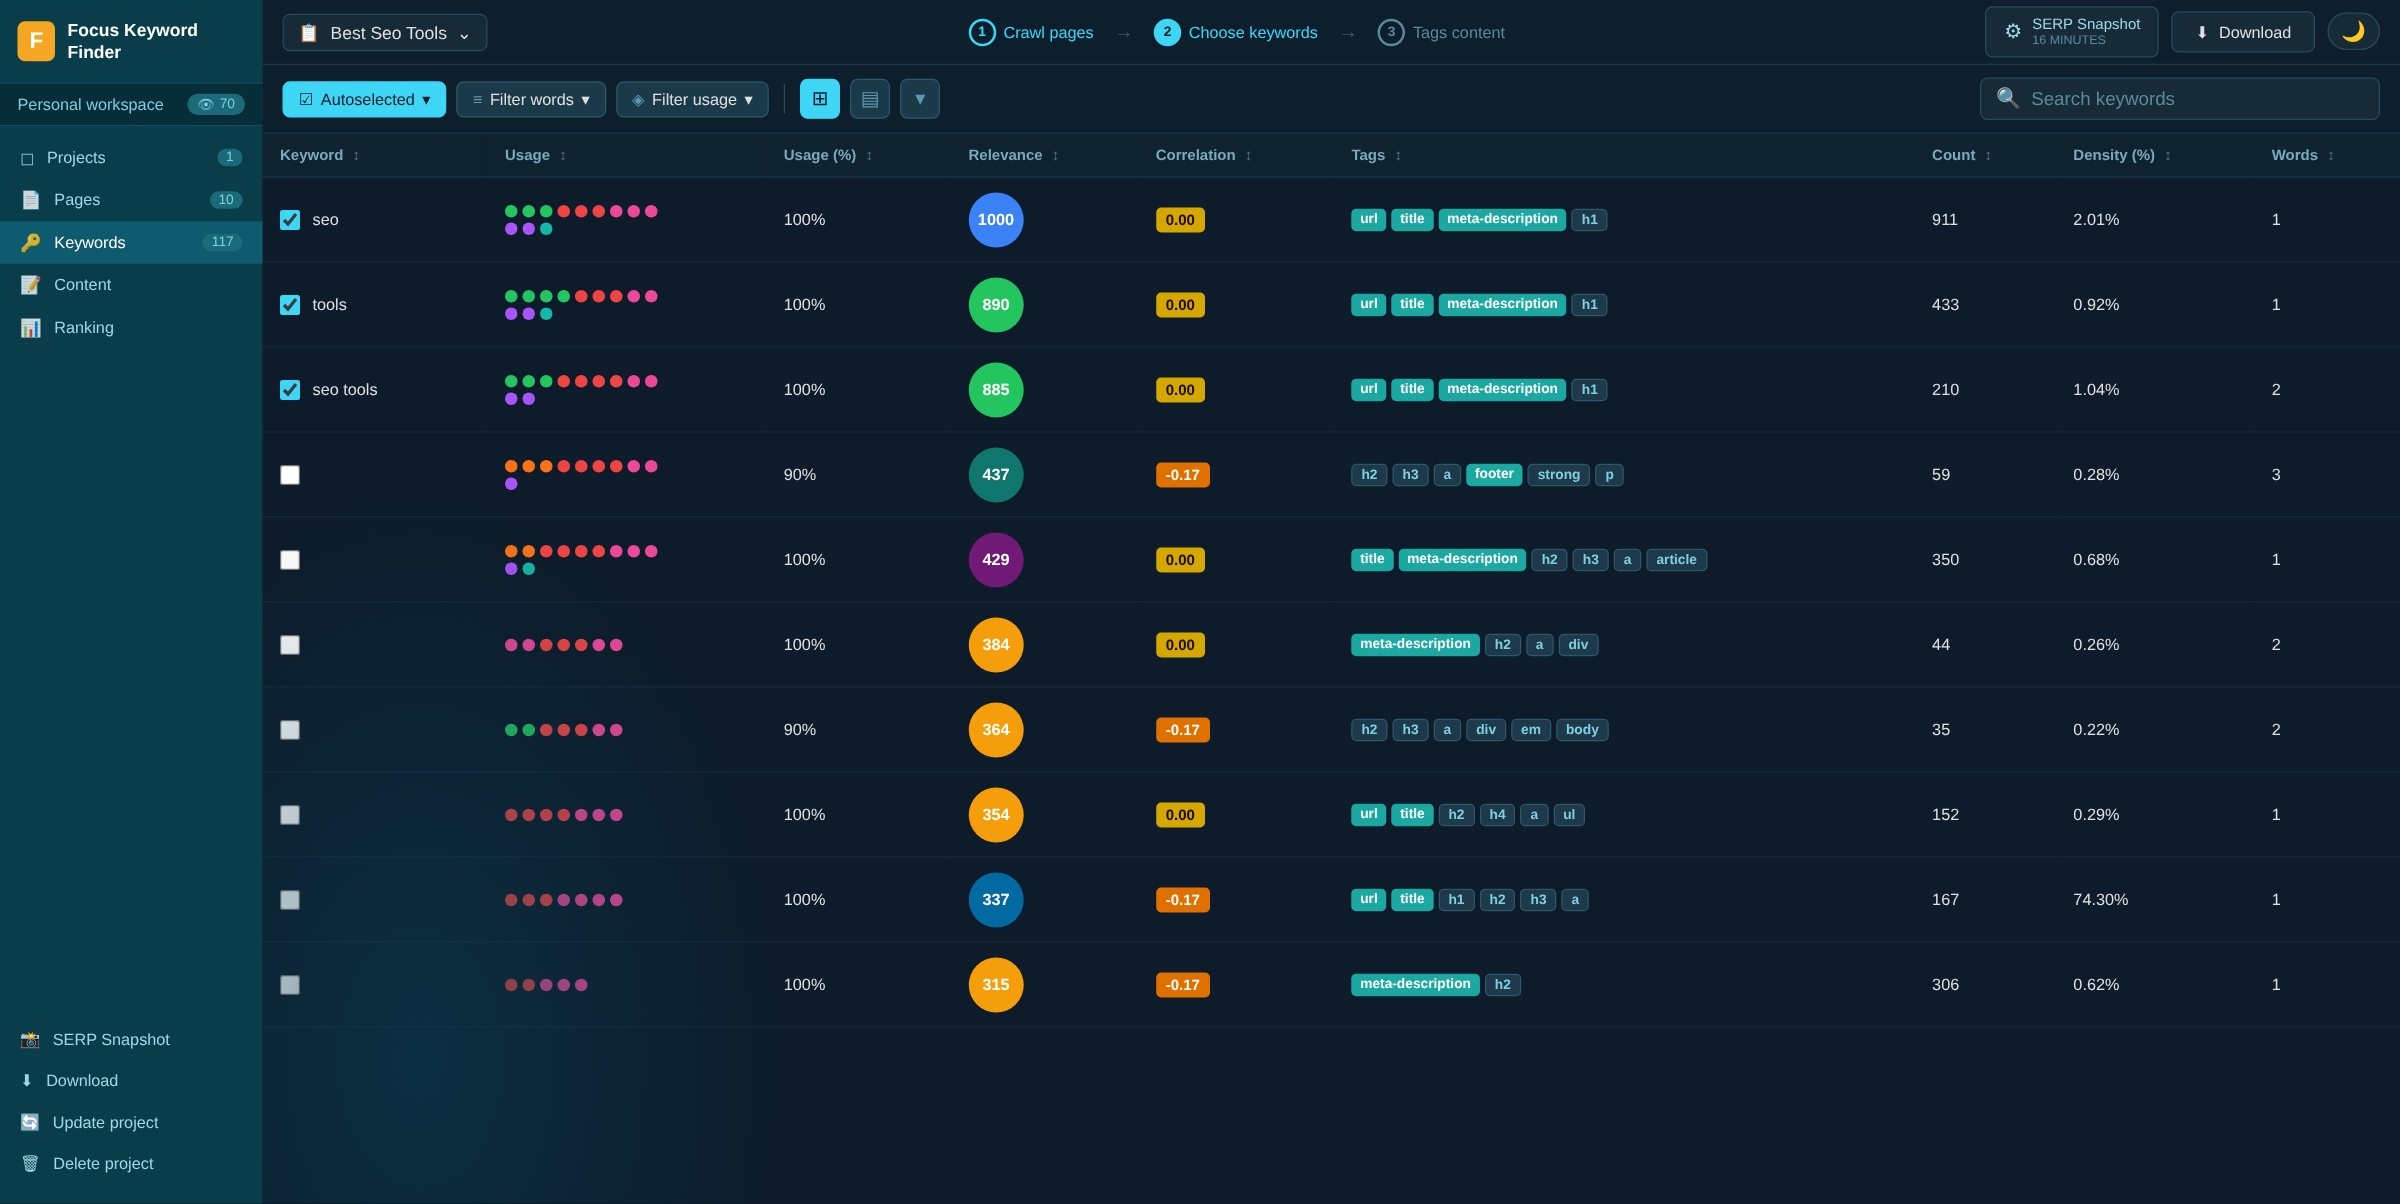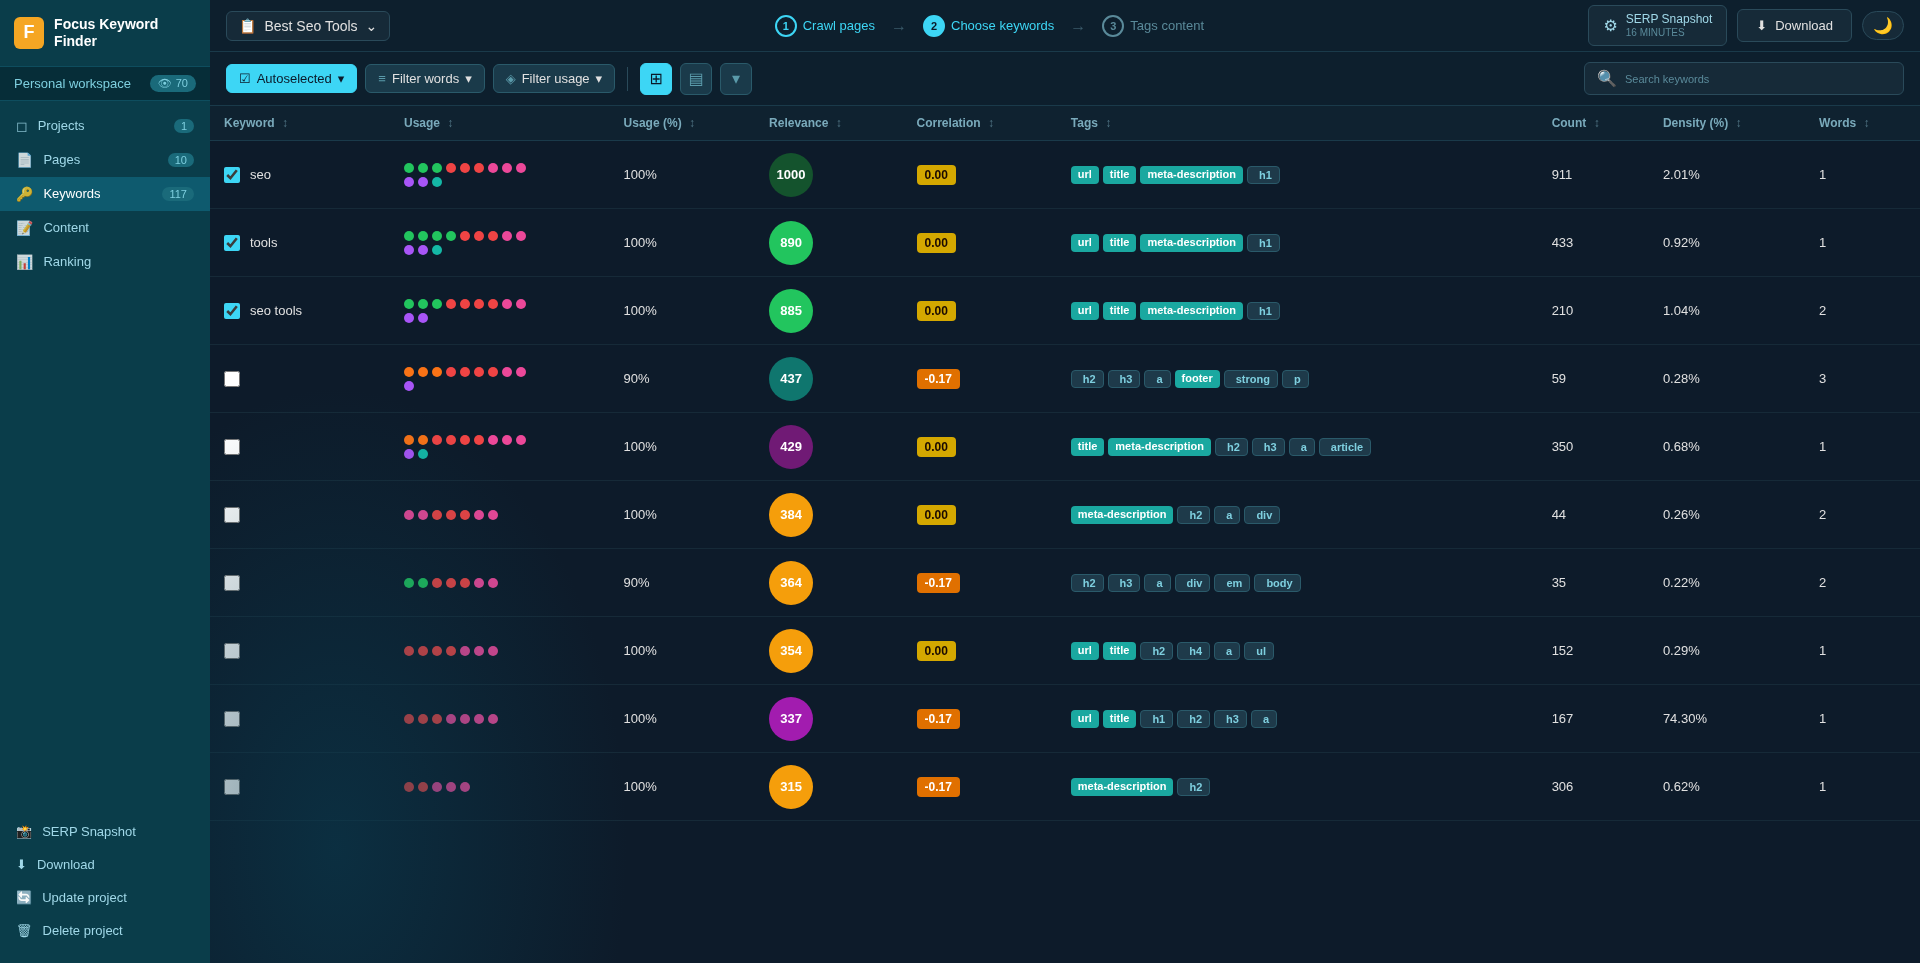--- a/index.html
+++ b/index.html
@@ -156,21 +156,21 @@
     .toolbar-view-btn.active { background: #3dd6f5; color: #0a1a2a; border-color: #3dd6f5; }
     #search-box {
       margin-left: auto;
       display: flex; align-items: center; gap: 8px;
       background: #162a38; border: 1px solid #2a4a5a;
       border-radius: 6px; padding: 6px 12px;
       width: 320px;
     }
     #search-box input {
       background: transparent; border: none; outline: none;
-      color: #14b8a6; font-size: 11px; width: 100%;
+      color: #14b8a6; font-size: 15px; width: 100%;
     }
     #search-box input::placeholder { color: #5a8a9a; }
 
     
     #table-container {
       flex: 1; overflow-y: auto; overflow-x: hidden;
       position: relative;
     }
     table { width: 100%; border-collapse: collapse; }
     thead { position: sticky; top: 0; z-index: 5; background: #0f2230; }
@@ -208,21 +208,21 @@
     }
     .corr-neutral { background: #d4a800; color: #1a0a00; }
     .corr-negative { background: #e07000; color: #fff; }
 
     .tags-cell { display: flex; flex-wrap: wrap; gap: 4px; }
     .tag {
       padding: 2px 7px; border-radius: 4px;
       font-size: 11px; font-weight: 600;
     }
     .tag-teal { background: #1aa8a0; color: #fff; }
-    .tag-dark { background: #1e3a4a; color: #7ecfdf; border: 1px solid #2a5a6a; padding-left: 11px; }
+    .tag-dark { background: #1e3a4a; color: #7ecfdf; border: 1px solid #2a5a6a; }
 
     .count-col { color: #e0e0e0; }
     .density-col { color: #e0e0e0; }
     .words-col { color: #e0e0e0; }
 
     
     #person-overlay {
       position: absolute;
       bottom: 0; left: 0;
       width: 420px; height: 580px;
@@ -422,21 +422,21 @@
                 </div>
                 <div class="dots-line">
                   <span class="dot" style="background:#a855f7"></span>
                   <span class="dot" style="background:#a855f7"></span>
                   <span class="dot" style="background:#14b8a6"></span>
                 </div>
               </div>
             </td>
             <td class="usage-pct">100%</td>
             <td>
-              <span class="relevance-badge" style="background:#14532d">1000</span>
+              <span class="relevance-badge" style="background:#3b82f6">1000</span>
             </td>
             <td><span class="corr-badge corr-neutral">0.00</span></td>
             <td>
               <div class="tags-cell">
                 <span class="tag tag-teal">url</span>
                 <span class="tag tag-teal">title</span>
                 <span class="tag tag-teal">meta-description</span>
                 <span class="tag tag-dark">h1</span>
               </div>
             </td>
@@ -750,21 +750,21 @@
                   <span class="dot" style="background:#ef4444"></span>
                   <span class="dot" style="background:#ec4899"></span>
                   <span class="dot" style="background:#ec4899"></span>
                   <span class="dot" style="background:#ec4899"></span>
                   <span class="dot" style="background:#ec4899"></span>
                 </div>
               </div>
             </td>
             <td class="usage-pct">100%</td>
             <td>
-              <span class="relevance-badge" style="background:#a21caf">337</span>
+              <span class="relevance-badge" style="background:#0369a1">337</span>
             </td>
             <td><span class="corr-badge corr-negative">-0.17</span></td>
             <td>
               <div class="tags-cell">
                 <span class="tag tag-teal">url</span>
                 <span class="tag tag-teal">title</span>
                 <span class="tag tag-dark">h1</span>
                 <span class="tag tag-dark">h2</span>
                 <span class="tag tag-dark">h3</span>
                 <span class="tag tag-dark">a</span>

